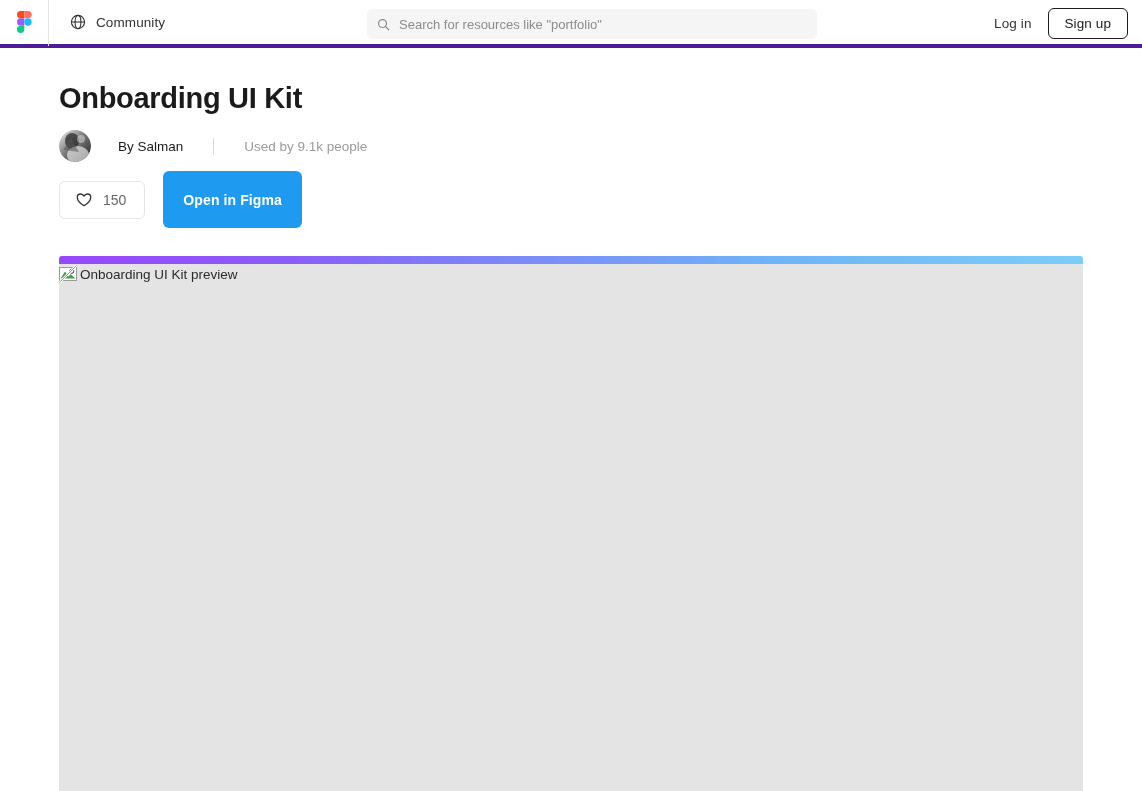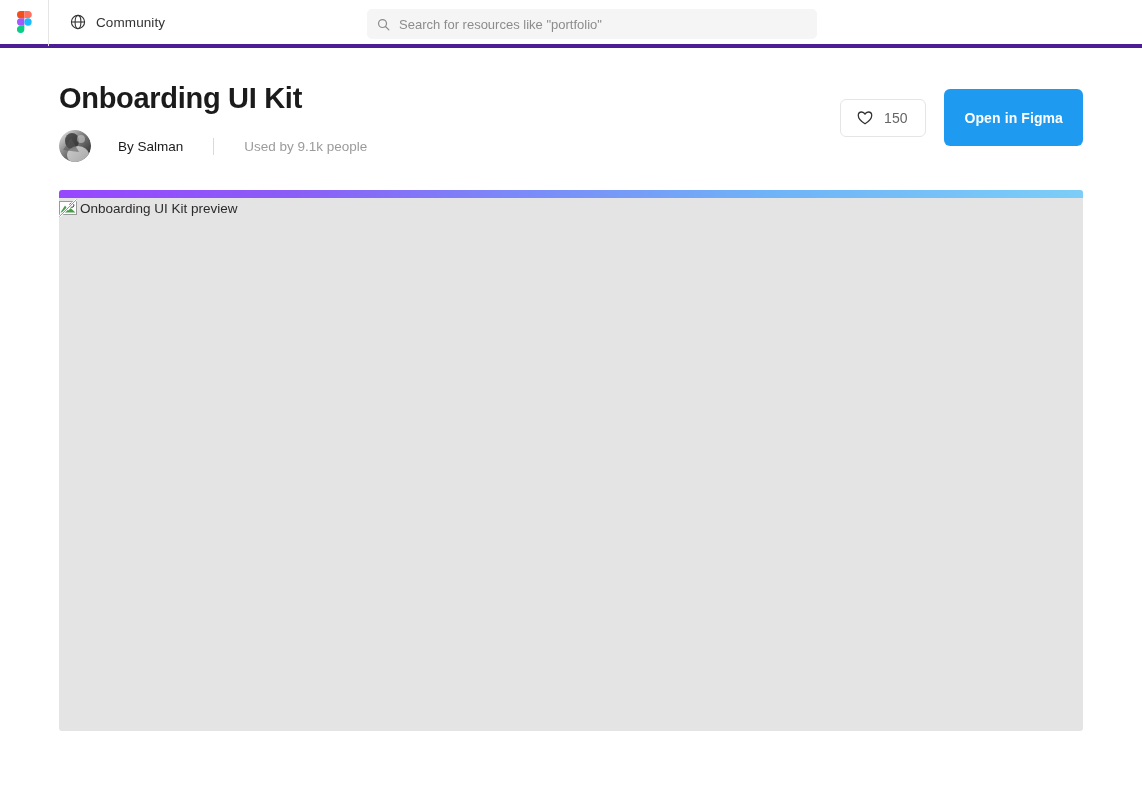--- a/index.html
+++ b/index.html
@@ -114,20 +114,21 @@
   .page {
     padding: 0 59px;
     position: relative;
   }
 
   .title-row {
     display: flex;
     align-items: flex-start;
     justify-content: space-between;
     padding-top: 32px;
+    flex-direction: column;
   }
 
   .page-title {
     font-size: 29px;
     font-weight: bold;
     color: #1b1b1b;
     letter-spacing: -0.3px;
     line-height: 36px;
   }
 
@@ -264,20 +265,24 @@
   </div>
 
   <div class="search-wrap">
     <svg class="search-icon" viewBox="0 0 16 16" fill="none" stroke="#8c8c8c" stroke-width="1.5">
       <circle cx="6.8" cy="6.8" r="4.9"></circle>
       <line x1="10.4" y1="10.4" x2="14.6" y2="14.6" stroke-linecap="round"></line>
     </svg>
     <input class="search-input" type="text" placeholder="Search for resources like &quot;portfolio&quot;" style="">
   </div>
 
+  <div class="auth-area">
+    <button class="login-btn">Log in</button>
+    <button class="signup-btn">Sign up</button>
+  </div>
 </div>
 
 <div class="page">
 
   <div class="title-row">
 
     <div>
       <h1 class="page-title">Onboarding UI Kit</h1>
 
       <div class="meta-row">

